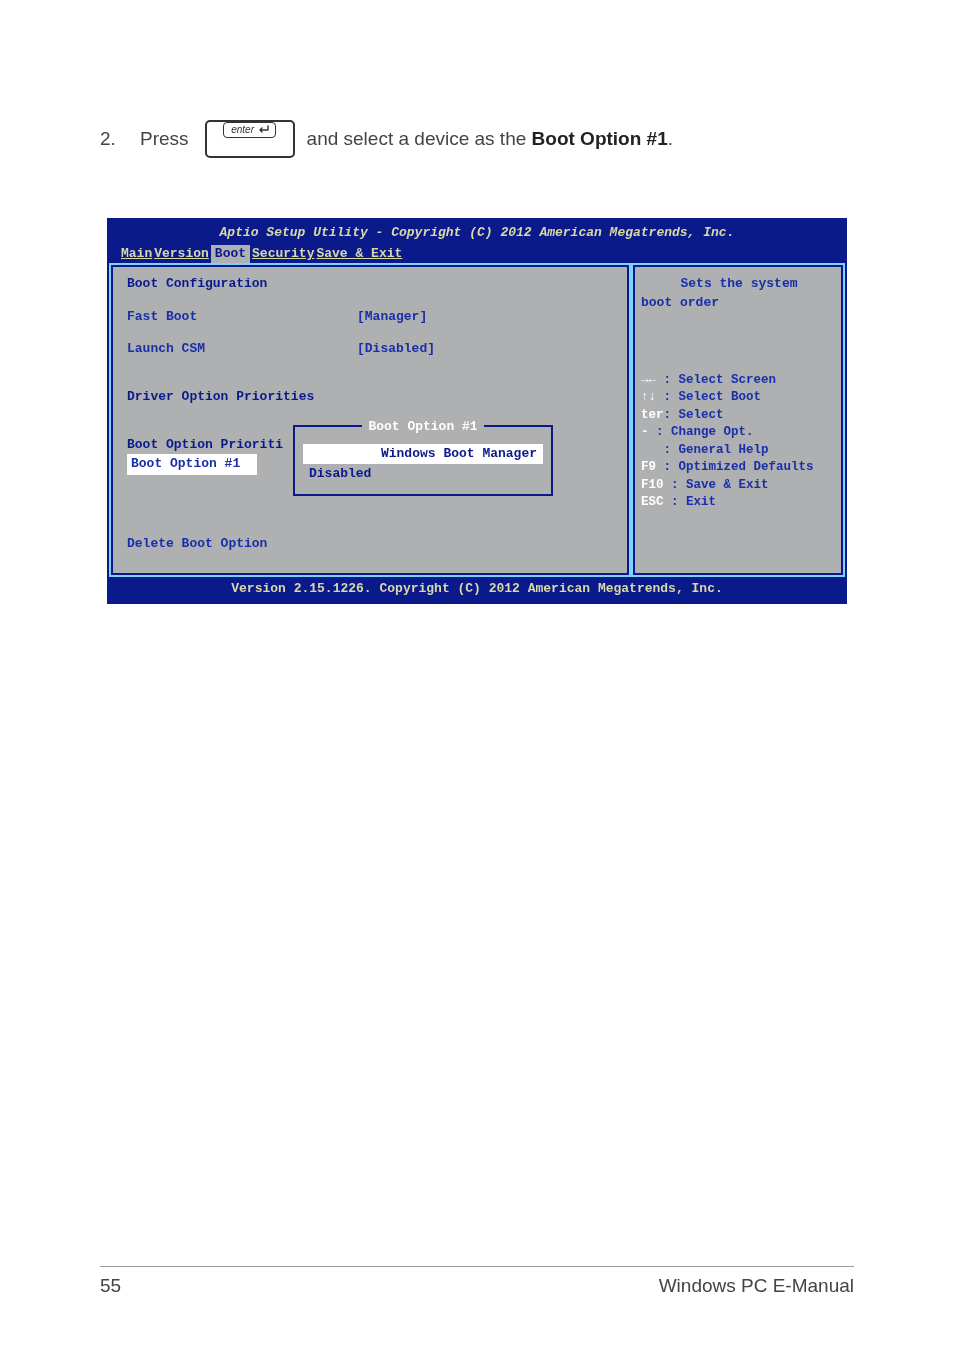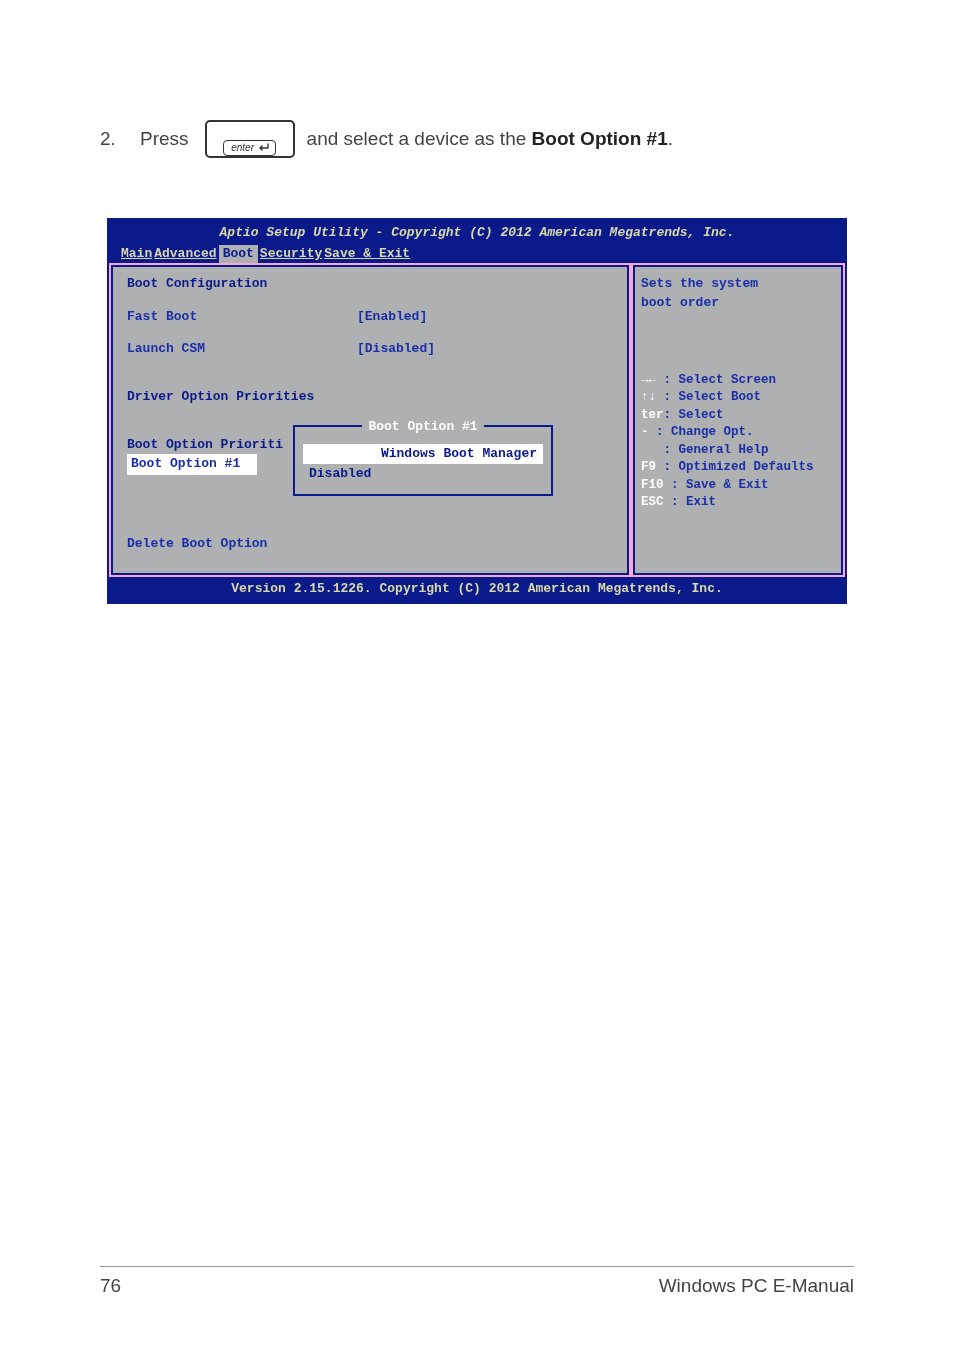--- a/index.html
+++ b/index.html
@@ -19,21 +19,21 @@
     align-items: center;
     font-size: 19px;
     color: #444;
     margin-top: 70px;
     margin-bottom: 60px;
   }
   .step-num { width: 40px; }
   .step-press { margin-right: 10px; }
   .key-cap {
     display: inline-flex;
-    align-items: flex-end;
+    align-items: flex-start;
     justify-content: center;
     width: 90px;
     height: 38px;
     border: 2px solid #333;
     border-radius: 5px;
     margin: 0 6px;
     background: #fff;
   }
   .key-inner {
     display: inline-flex;
@@ -64,21 +64,21 @@
     background: #0b1a8a;
     padding: 6px 12px 0 12px;
   }
   .bios-title { color: #d9d9a8; text-align: center; font-style: italic; }
   .bios-tabs { display: flex; gap: 2px; padding: 3px 2px 0 2px; }
   .bios-tab { color: #d9d9a8; text-decoration: underline; }
   .bios-tab.active { background: #aeb0b2; color: #0b1a8a; padding: 0 4px; text-decoration: none; }
 
   .bios-body {
     display: flex;
-    background: #f9a8d4;
+    background: #7dd3fc;
     border-left: 2px solid #0b1a8a;
     border-right: 2px solid #0b1a8a;
   }
   .left-pane {
     flex: 1;
     background: #aeb0b2;
     border: 2px solid #0b1a8a;
     margin: 2px;
     padding: 8px 14px 12px 14px;
     position: relative;
@@ -169,34 +169,34 @@
     <span class="step-tail">
       <span> and select a device as the </span><b>Boot Option #1</b><span>.</span>
     </span>
   </div>
 
   <div class="bios">
     <div class="bios-top">
       <div class="bios-title">Aptio Setup Utility - Copyright (C) 2012 American Megatrends, Inc.</div>
       <div class="bios-tabs">
         <span class="bios-tab">Main</span>
-        <span class="bios-tab">Advanced</span>
+        <span class="bios-tab">Version</span>
         <span class="bios-tab active">Boot</span>
         <span class="bios-tab">Security</span>
         <span class="bios-tab">Save &amp; Exit</span>
       </div>
     </div>
 
     <div class="bios-body">
       <div class="left-pane">
         <div class="heading">Boot Configuration</div>
         <div class="spacer"></div>
         <div class="item">
           <span class="label">Fast Boot</span>
-          <span class="val">[Enabled]</span>
+          <span class="val">[Manager]</span>
         </div>
         <div class="spacer"></div>
         <div class="item">
           <span class="label">Launch CSM</span>
           <span class="val">[Disabled]</span>
         </div>
         <div style="height:30px"></div>
         <div class="heading">Driver Option Priorities</div>
         <div style="height:30px"></div>
         <div class="heading">Boot Option Prioriti</div>
@@ -214,21 +214,21 @@
             <span style="background:#aeb0b2; color:#fff; padding:0 6px; position:relative; z-index:2;">Boot Option #1</span>
           </div>
           <div class="popup-body" style="margin-top:-8px;">
             <span class="popup-sel">Windows Boot Manager</span>
             <span class="popup-opt">Disabled</span>
           </div>
         </div>
       </div>
 
       <div class="right-pane">
-        <div class="right-help" style="text-align:left;">Sets the system</div>
+        <div class="right-help" style="text-align:center;">Sets the system</div>
         <div class="right-help">boot order</div>
 
         <div class="right-keys">
           <div><span class="glow">→← </span> <span>: Select Screen</span></div>
           <div><span class="glow">↑↓ </span> <span>: Select Boot</span></div>
           <div><span class="glow">ter</span><span>: Select</span></div>
           <div><span class="glow">-  </span><span>: Change Opt.</span></div>
           <div><span class="glow">&nbsp;&nbsp;&nbsp;</span><span>: General Help</span></div>
           <div><span class="glow">F9 </span> <span>: Optimized Defaults</span></div>
           <div><span class="glow">F10</span> <span>: Save &amp; Exit</span></div>
@@ -237,16 +237,16 @@
       </div>
     </div>
 
     <div class="bios-footer">Version 2.15.1226. Copyright (C) 2012 American Megatrends, Inc.</div>
   </div>
 
 </div>
 
 <div class="page-footer">
   <div class="footer-line">
-    <span>76</span>
+    <span>55</span>
     <span>Windows PC E-Manual</span>
   </div>
 </div>
 
 </body></html>

